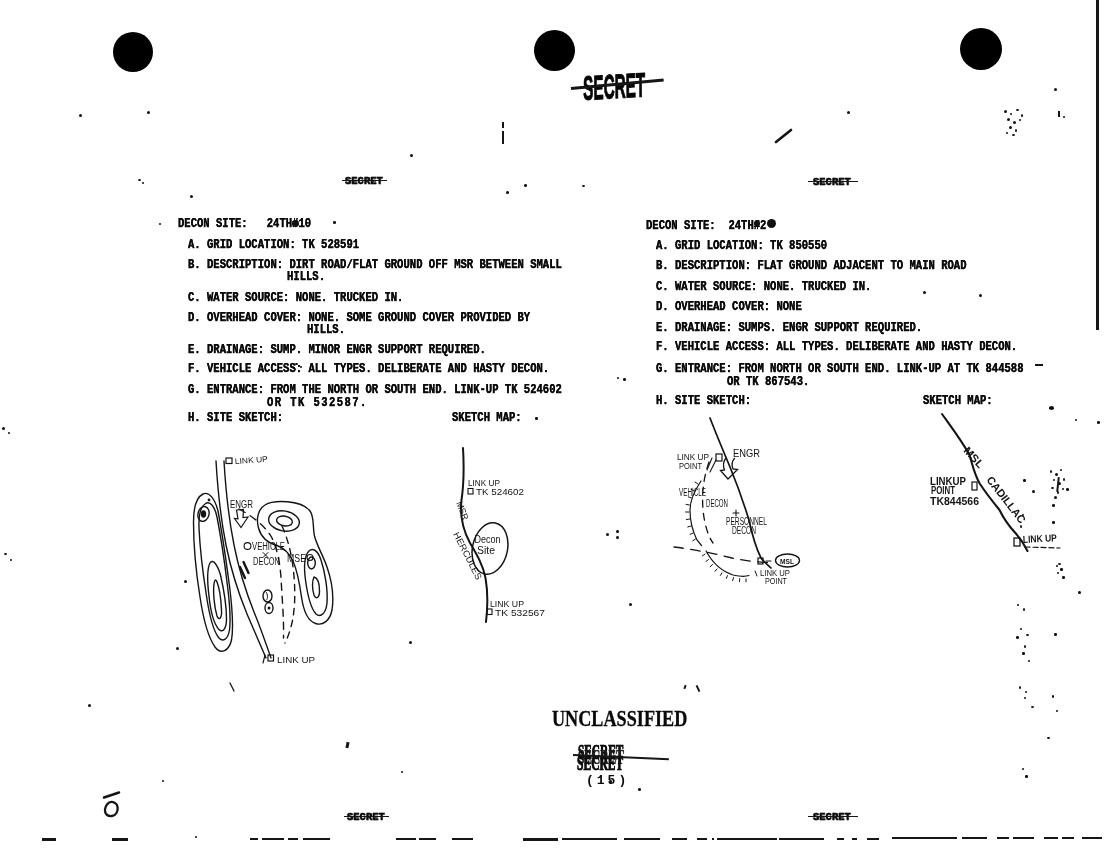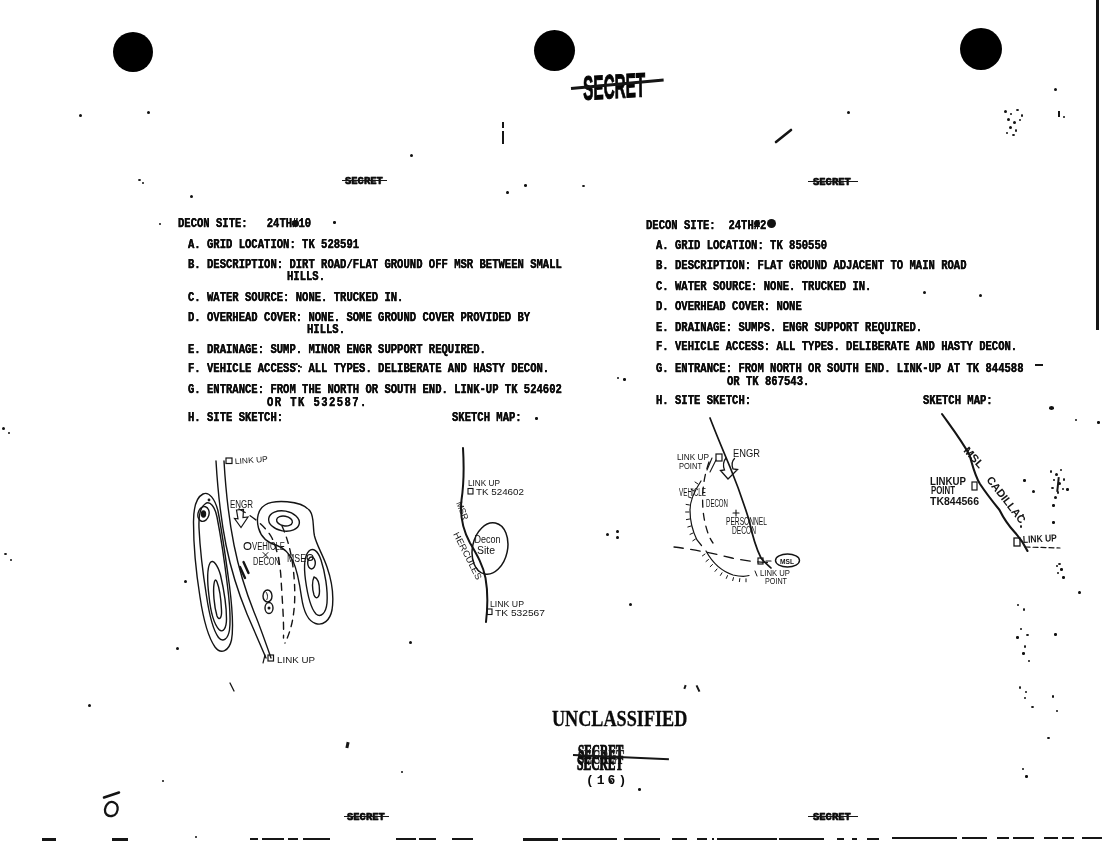--- a/index.html
+++ b/index.html
@@ -64,21 +64,21 @@
 <div class="tw" style="left:923px;top:395.3px;">SKETCH MAP:</div>
 <div class="dash" style="left:1035px;top:364px;width:8px;height:2px;"></div>
 
 <div style="position:absolute;left:552px;top:706px;font:bold 23px 'Liberation Serif',serif;color:#0a0a0a;-webkit-text-stroke:0.3px #0a0a0a;letter-spacing:0px;transform:scaleX(0.79);transform-origin:0 0;">UNCLASSIFIED</div>
 
 <div style="position:absolute;left:578px;top:740px;font:bold 21px 'Liberation Serif',serif;color:#0d0d0d;-webkit-text-stroke:0.7px #0d0d0d;transform:scale(0.54,1);transform-origin:0 0;text-shadow:0 0 1px #000;">SECRET</div>
 <div style="position:absolute;left:578px;top:745px;font:bold 21px 'Liberation Serif',serif;color:#202020;transform:scale(0.545,1);transform-origin:0 0;text-shadow:0 0 1px #111;">SECRET</div>
 <div style="position:absolute;left:577px;top:751px;font:bold 21px 'Liberation Serif',serif;color:#0d0d0d;-webkit-text-stroke:0.7px #0d0d0d;transform:scale(0.55,1);transform-origin:0 0;text-shadow:0 0 1px #000;">SECRET</div>
 <div class="dash" style="left:573px;top:753.5px;width:96px;height:2.4px;transform:rotate(2.6deg);transform-origin:0 50%;"></div>
 
-<div style="position:absolute;left:586px;top:773px;font:bold 13px 'Liberation Mono',monospace;color:#0a0a0a;letter-spacing:3px;">(16)</div>
+<div style="position:absolute;left:586px;top:773px;font:bold 13px 'Liberation Mono',monospace;color:#0a0a0a;letter-spacing:3px;">(15)</div>
 
 <svg width="1104" height="848" style="position:absolute;left:0;top:0;" viewBox="0 0 1104 848" fill="none" stroke="#141414" stroke-width="1.4" stroke-linecap="round">
 
 <g id="leftsite">
 
   <path d="M216,461 C218,495 221,520 226,545 C231,570 238,592 247,614 C253,628 259,642 266,658"></path>
   <path d="M224,461 C226,495 229,520 234,545 C239,570 246,592 254,612 C259,624 264,638 271,658"></path>
   <path d="M240,567 L245,578 M243.5,562 L248.5,573" stroke-width="2.4"></path>
 
   <rect x="226" y="458" width="6" height="5.5" stroke-width="1.2"></rect>

